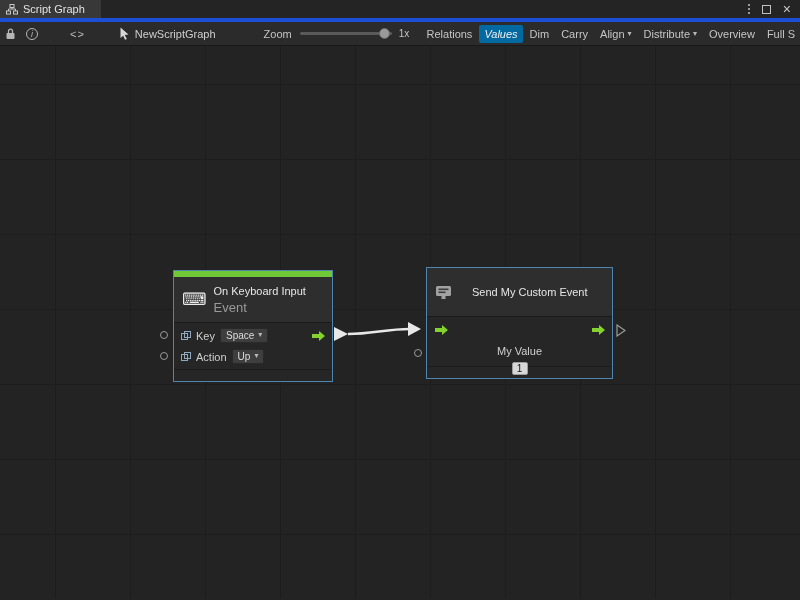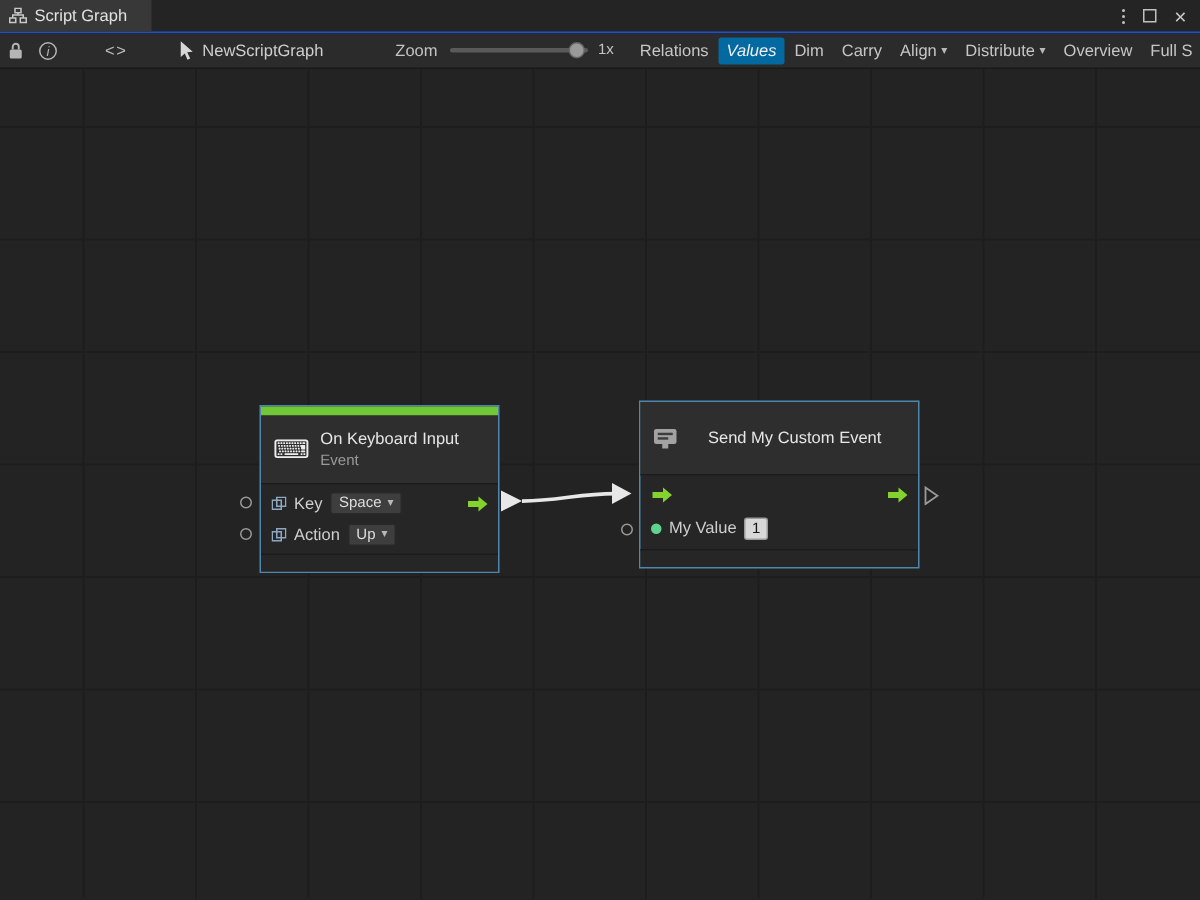--- a/index.html
+++ b/index.html
@@ -7,21 +7,21 @@
   body {
     background:#232323;
     font-family:"Liberation Sans", sans-serif;
     font-size:11px;
     color:#c8c8c8;
     position:relative;
   }
 
   
   .titlebar {
-    height:22px; background:#242424; border-bottom:1px solid #1d4ed8;
+    height:22px; background:#242424; border-bottom:4px solid #1d4ed8;
     display:flex; align-items:stretch;
   }
   .tab {
     display:flex; align-items:center; gap:5px;
     background:#383838; padding:0 16px 0 6px; color:#e2e2e2;
   }
   .win-controls {
     margin-left:auto; display:flex; align-items:center; gap:12px;
     padding-right:9px; color:#c0c0c0;
   }
@@ -85,29 +85,29 @@
   .node2 { left:426px; top:221px; width:187px; }
 
   .green-bar { height:6px; background:#71c837; }
   .node-header {
     background:#2e2e2e; display:flex; align-items:center; gap:7px;
     padding:0 8px; border-bottom:1px solid #1b1b1b;
   }
   .node1 .node-header { height:46px; }
   .node2 .node-header { height:49px;gap:20px; }
   .node-title { font-size:11px; color:#e6e6e6; }
-  .node-sub { font-size:10px; color:#9a9a9a; margin-top:3px; }
+  .node-sub { font-size:13px; color:#9a9a9a; margin-top:3px; }
   .kb-glyph { font-size:17px; color:#ececec; line-height:1; }
 
   .node-body { padding:2px 0; }
   .prow {
     display:flex; align-items:center; height:21px; padding:0 7px; gap:5px;
     position:relative;
   }
-  .prow.tall { height:24px; }
+  .prow.tall { height:24px;flex-direction:column; }
   .plabel { color:#cfcfcf; }
   .dropdown {
     background:#3e3e3e; border:1px solid #292929; border-radius:2px;
     color:#dcdcdc; font:inherit; font-size:10px; padding:1px 5px;
     display:inline-flex; align-items:flex-start; gap:4px;
   }
   .arrow-right-edge { position:absolute; right:6px; top:50%; transform:translateY(-50%); display:flex; }
   .node-footer { height:12px; border-top:1px solid #1b1b1b; background:#262626; }
 
   .circle-port {

